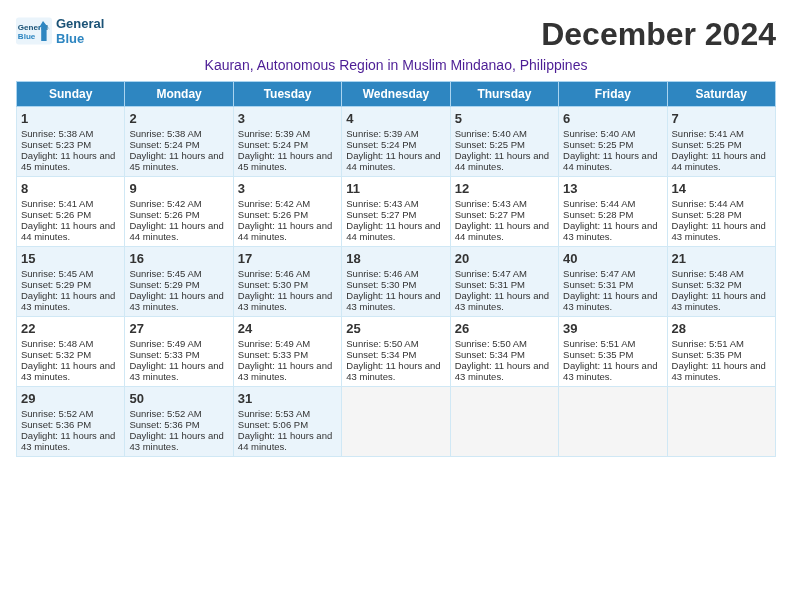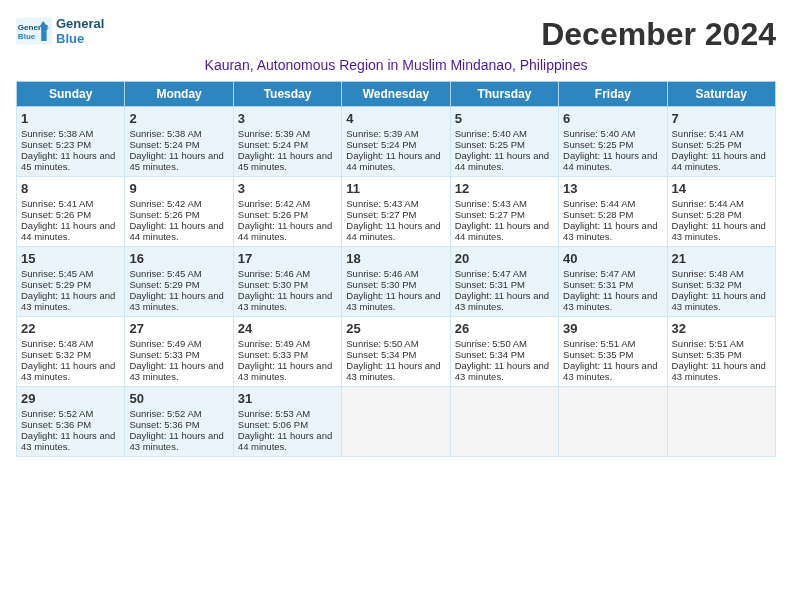--- a/index.html
+++ b/index.html
@@ -279,21 +279,21 @@
         <span>Sunset: 5:34 PM</span><br>
         <span>Daylight: 11 hours and 43 minutes.</span>
       </td>
         <td>
         <span class="day-number">39</span>
         <span>Sunrise: 5:51 AM</span><br>
         <span>Sunset: 5:35 PM</span><br>
         <span>Daylight: 11 hours and 43 minutes.</span>
       </td>
         <td>
-        <span class="day-number">32</span>
+        <span class="day-number">28</span>
         <span>Sunrise: 5:51 AM</span><br>
         <span>Sunset: 5:35 PM</span><br>
         <span>Daylight: 11 hours and 43 minutes.</span>
       </td>
       </tr>
       <tr>
         <td>
         <span class="day-number">29</span>
         <span>Sunrise: 5:52 AM</span><br>
         <span>Sunset: 5:36 PM</span><br>

